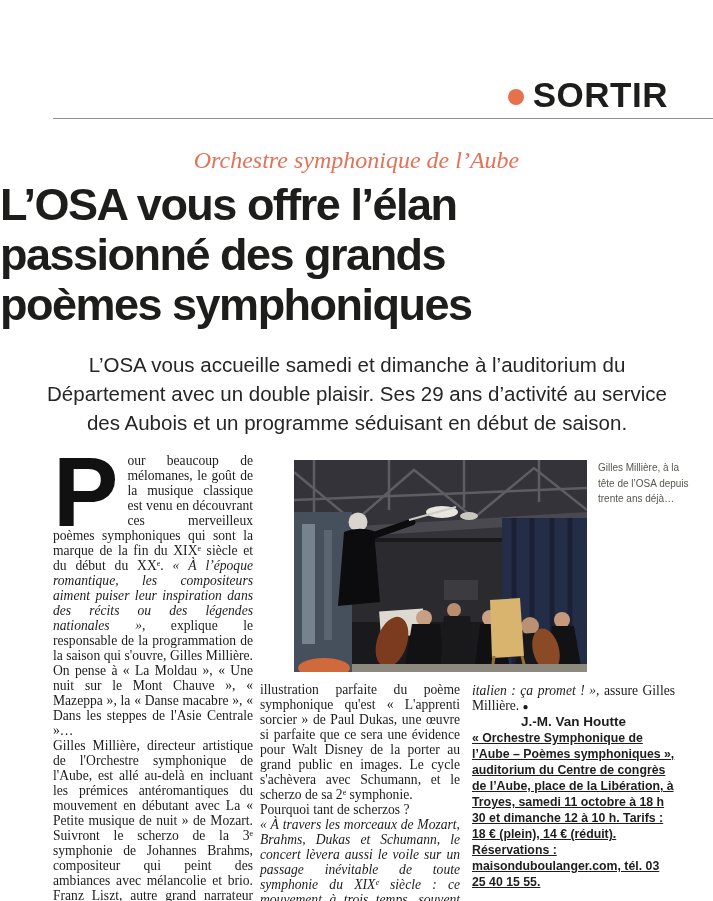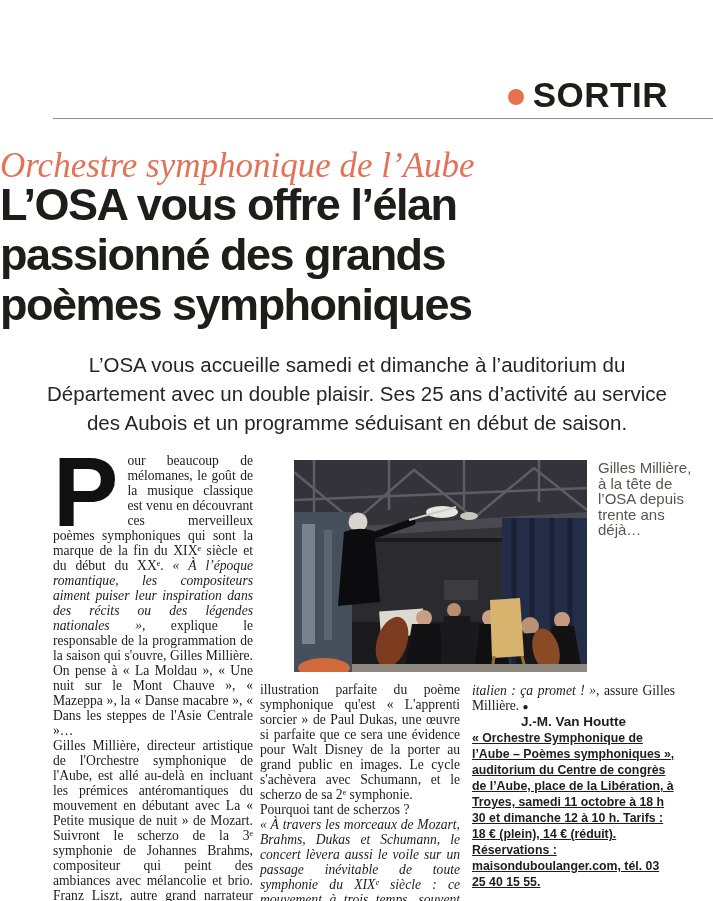--- a/index.html
+++ b/index.html
@@ -7,22 +7,22 @@
         font-family:"Liberation Serif","DejaVu Serif",serif;color:#1c1c1c;margin-top:47px;}
 
   
   .section-header{position:absolute;top:30px;right:45px;display:flex;align-items:center;}
   .section-bullet{width:16px;height:16px;border-radius:50%;background:#e5714d;margin-right:9px;margin-top:4px;}
   .section-label{font-family:"Liberation Sans","DejaVu Sans",sans-serif;font-weight:bold;
                  font-size:35px;letter-spacing:0.5px;color:#1d1d1b;line-height:1;}
   .top-rule{position:absolute;top:71px;left:53px;right:0;height:0;border-top:1.5px solid #8f8f8f;}
 
   
-  .kicker{position:absolute;top:100px;left:0;width:713px;
-          font-style:italic;font-size:35px;color:#e2male;color:#e37257;line-height:1.1;}
+  .kicker{position:absolute;top:100px;left:0;width:713px;text-align:center;
+          font-style:italic;font-size:24px;color:#e2male;color:#e37257;line-height:1.1;}
   .headline{position:absolute;top:133px;left:0;width:713px;
             font-family:"Liberation Sans","DejaVu Sans",sans-serif;font-weight:bold;
             font-size:45px;line-height:50px;letter-spacing:-1.5px;color:#1d1d1b;}
   .standfirst{position:absolute;top:303px;left:47px;width:620px;text-align:center;
               font-family:"Liberation Sans","DejaVu Sans",sans-serif;
               font-size:20.5px;line-height:29px;color:#262626;}
 
   
   .col{position:absolute;width:200px;font-size:13.6px;line-height:15px;text-align:justify;color:#1b1b1b;}
   .col p{margin:0;}
@@ -37,40 +37,40 @@
 
   .byline{font-family:"Liberation Sans","DejaVu Sans",sans-serif;font-weight:bold;
           font-size:13.5px;line-height:16px;text-align:center;margin-top:1px;color:#1d1d1d;}
   .infoblock{font-family:"Liberation Sans","DejaVu Sans",sans-serif;font-weight:bold;
              font-size:12.3px;line-height:16px;text-align:left;margin-top:6px;color:#1d1d1d;text-decoration:underline;}
 
   
   .photo{position:absolute;left:294px;top:413px;width:293px;height:212px;overflow:hidden;background:#17171a;}
   .caption{position:absolute;left:598px;top:413px;width:96px;
            font-family:"Liberation Sans","DejaVu Sans",sans-serif;
-           font-size:15px;line-height:15.5px;color:#57564e;text-align:left;}
+           font-size:10px;line-height:15.5px;color:#57564e;text-align:left;}
 </style>
 </head>
 <body>
 
 <div class="page">
 
   <div class="section-header">
     <div class="section-bullet"></div>
     <div class="section-label">SORTIR</div>
   </div>
   <div class="top-rule"></div>
 
   <div class="kicker">Orchestre symphonique de l’Aube</div>
   <div class="headline">
     <div>L’OSA vous offre l’élan</div>
     <div>passionné des grands</div>
     <div>poèmes symphoniques</div>
   </div>
-  <div class="standfirst">L’OSA vous accueille samedi et dimanche à l’auditorium du Département avec un double plaisir. Ses 25 ans d’activité au service des Aubois et un programme séduisant en début de saison.</div>
+  <div class="standfirst">L’OSA vous accueille samedi et dimanche à l’auditorium du Département avec un double plaisir. Ses 29 ans d’activité au service des Aubois et un programme séduisant en début de saison.</div>
 
   <div class="photo">
     <svg width="293" height="212" viewBox="0 0 293 212">
       <rect x="0" y="0" width="293" height="212" fill="#1a191c"></rect>
 
       <rect x="0" y="0" width="293" height="78" fill="#343339"></rect>
       <g stroke="#5e5d64" stroke-width="2.5" fill="none">
         <path d="M0,12 L60,62 L120,10 L180,58 L240,8 L293,50"></path>
         <path d="M0,40 L293,28"></path>
         <path d="M20,0 L20,55 M95,0 L95,50 M170,0 L170,48 M245,0 L245,42"></path>

